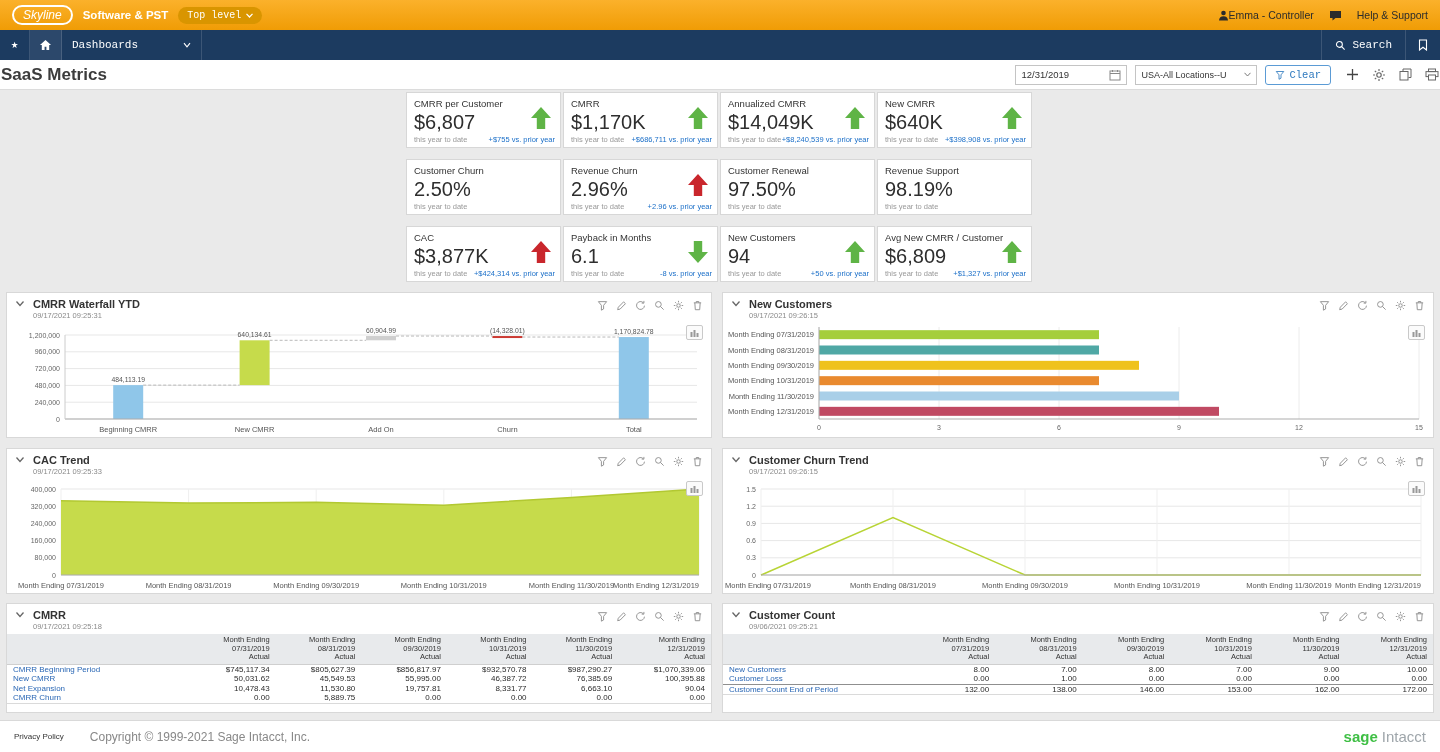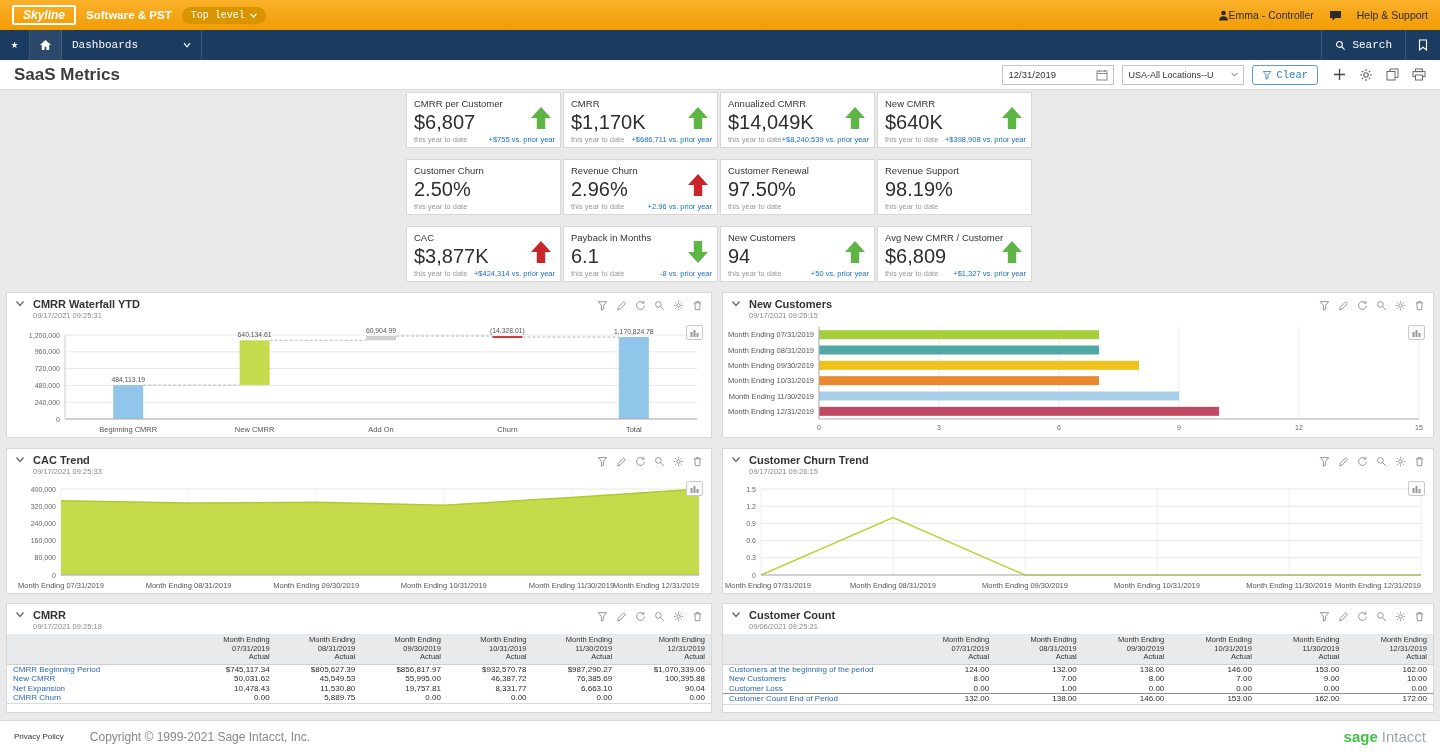--- a/index.html
+++ b/index.html
@@ -3,40 +3,40 @@
 <meta charset="utf-8">
 <title>SaaS Metrics Dashboard</title>
 <style>
   *{margin:0;padding:0;box-sizing:border-box}
   html,body{width:1440px;height:752px;overflow:hidden;font-family:"Liberation Sans",sans-serif;background:#EAEAEA}
   .app{position:relative;width:1440px;height:752px}
   button{font-family:Liberation Mono, monospace;border:none;background:none;cursor:pointer}
 
   
   .topbar{position:absolute;top:0;left:0;width:100%;height:30px;background:linear-gradient(#FBB12B,#F09C05);display:flex;align-items:center;padding:0 12px;gap:10px;z-index:6}
-  .logo-oval{border:2px solid #fff;border-radius:2px;padding:1px 9px;color:#fff;font-style:italic;font-weight:bold;font-size:12px}
+  .logo-oval{border:2px solid #fff;border-radius:10px;padding:1px 9px;color:#fff;font-style:italic;font-weight:normal;font-size:12px}
   .company{color:#fff;font-size:11.5px;font-weight:bold}
   .entity-pill{background:#D99500;color:#fff;font-size:10px;border-radius:10px;padding:3px 9px;display:flex;align-items:center;gap:5px}
   .topbar-right{margin-left:auto;display:flex;align-items:center;gap:15px;color:#2B2B2B;font-size:10.5px}
   .user{display:flex;align-items:center;cursor:pointer}
   .help{cursor:pointer}
 
   
   .navbar{position:absolute;top:30px;left:0;width:100%;height:30px;background:#1C3B60;display:flex;align-items:stretch;color:#fff;z-index:6}
   .nav-btn{height:30px;display:flex;align-items:center;color:#fff;font-size:11px;border-right:1px solid rgba(255,255,255,.14)}
   .nav-star{width:30px;justify-content:center}
   .star-glyph{color:#fff;font-size:12px;line-height:1}
   .nav-home{width:32px;justify-content:center;background:rgba(255,255,255,.07)}
   .nav-dash{width:140px;padding:0 10px;justify-content:space-between}
   .nav-right{margin-left:auto;display:flex;align-items:stretch}
   .nav-search{gap:6px;padding:0 13px;border-left:1px solid rgba(255,255,255,.14);border-right:1px solid rgba(255,255,255,.14)}
   .nav-bookmark{width:34px;justify-content:center;border-right:none}
 
   
-  .pageheader{position:absolute;top:60px;left:0;width:100%;height:30px;background:#fff;border-bottom:1px solid #DCDCDC;display:flex;align-items:center;padding:0 14px;z-index:5}
+  .pageheader{position:absolute;top:60px;left:0;width:100%;height:30px;background:#fff;border-bottom:1px solid #DCDCDC;display:flex;align-items:center;padding:0 1px;z-index:5}
   .page-title{font-size:17px;font-weight:bold;color:#3C3C3C}
   .header-controls{margin-left:auto;display:flex;align-items:center;gap:8px}
   .date-box{width:112px;height:20px;border:1px solid #C4C4C4;background:#fff;display:flex;align-items:center;padding:0 5px;font-size:9.5px;color:#333;cursor:text}
   .date-box svg{margin-left:auto}
   .loc-box{width:122px;height:20px;border:1px solid #C4C4C4;background:#fff;display:flex;align-items:center;padding:0 5px;font-size:9px;color:#333;cursor:pointer}
   .loc-text{white-space:nowrap;overflow:hidden;text-overflow:ellipsis;flex:1}
   .clear-btn{height:20px;border:1px solid #5B9BD5;color:#2E79BE;background:#fff;border-radius:3px;font-size:10.5px;display:flex;align-items:center;gap:4px;padding:0 9px}
   .hdr-icons{display:flex;align-items:center;gap:13px;margin-left:7px}
   .hicon{display:flex;align-items:center;padding:0}
 
@@ -886,29 +886,20 @@
                   </th>
                   <th>
                     <div>Month Ending</div>
                     <div>12/31/2019</div>
                     <div>Actual</div>
                   </th>
                 </tr>
               </thead>
               <tbody>
                 <tr>
-                  <td class="rowlabel">Customers at the beginning of the period</td>
-                  <td class="num">124.00</td>
-                  <td class="num">132.00</td>
-                  <td class="num">138.00</td>
-                  <td class="num">146.00</td>
-                  <td class="num">153.00</td>
-                  <td class="num">162.00</td>
-                </tr>
-                <tr>
                   <td class="rowlabel">New Customers</td>
                   <td class="num">8.00</td>
                   <td class="num">7.00</td>
                   <td class="num">8.00</td>
                   <td class="num">7.00</td>
                   <td class="num">9.00</td>
                   <td class="num">10.00</td>
                 </tr>
                 <tr class="pre-total">
                   <td class="rowlabel">Customer Loss</td>

